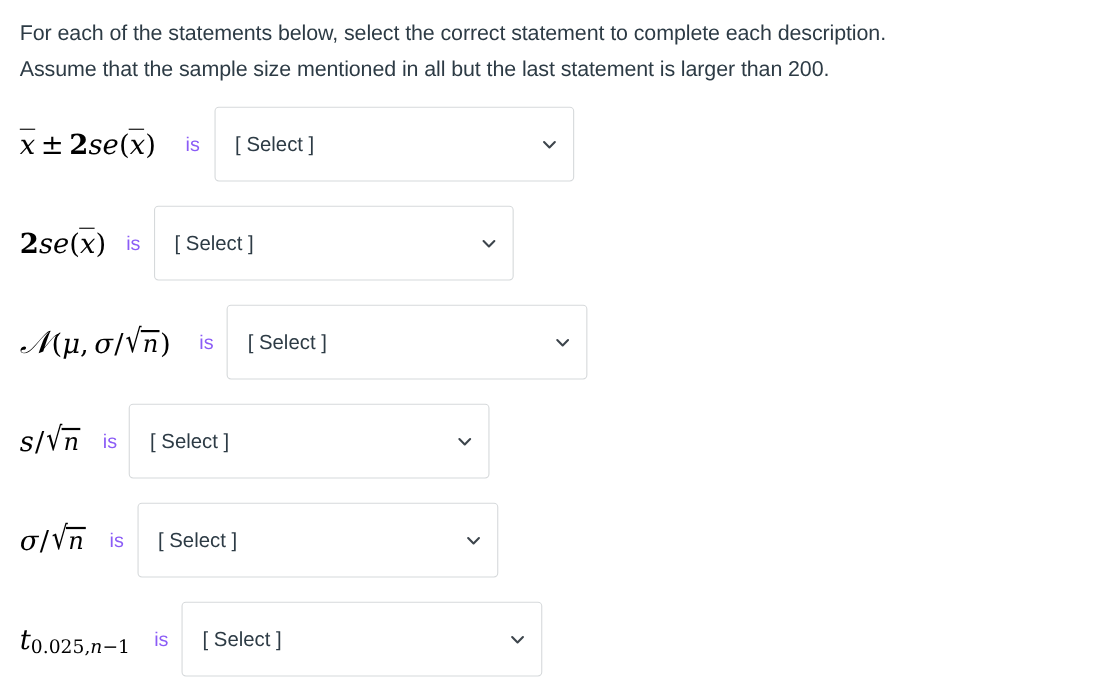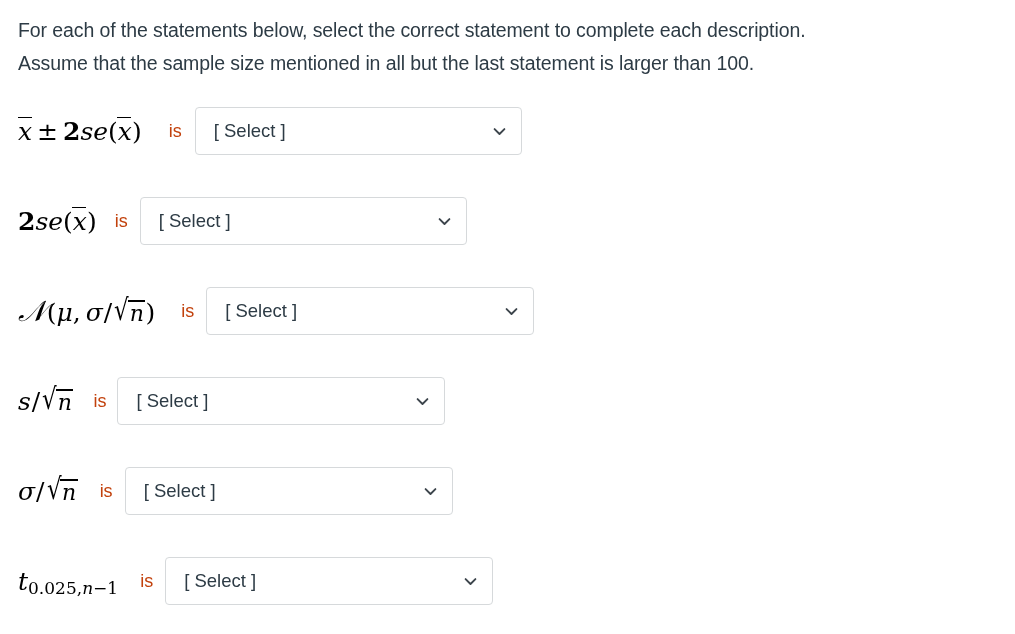--- a/index.html
+++ b/index.html
@@ -125,29 +125,29 @@
     font-style: normal;
     letter-spacing: 0;
     text-align: center;
   }
   .sub .ital { font-style: italic; }
 
   
   .is-word {
     font-family: "Liberation Sans", sans-serif;
     font-size: 18px;
-    color: #c2410c;
+    color: #8b5cf6;
     font-style: normal;
     text-align: center;
   }
 
   
   .select {
     box-sizing: border-box;
-    height: 48px;
+    height: 68px;
     background: #ffffff;
     border: 1px solid #d6d9db;
     border-radius: 4px;
     display: flex;
     align-items: center;
     justify-content: space-between;
     padding: 0 13px 0 18px;
     font-size: 18.5px;
     color: #2d3b45;
     cursor: pointer;
@@ -161,21 +161,21 @@
     flex: 0 0 auto;
     margin-left: 12px;
   }
   .chevron svg { display: block; }
 </style>
 </head>
 <body>
 
 <div class="intro">
   <div>For each of the statements below, select the correct statement to complete each description.</div>
-  <div>Assume that the sample size mentioned in all but the last statement is larger than 100.</div>
+  <div>Assume that the sample size mentioned in all but the last statement is larger than 200.</div>
 </div>
 
 <div class="row row-0">
   <span class="math">
     <span class="bar">x</span>
       <span class="up"> ± </span>
       <span class="num">2</span>
       <span>se</span>
       <span class="up">(</span>
       <span class="bar">x</span>

